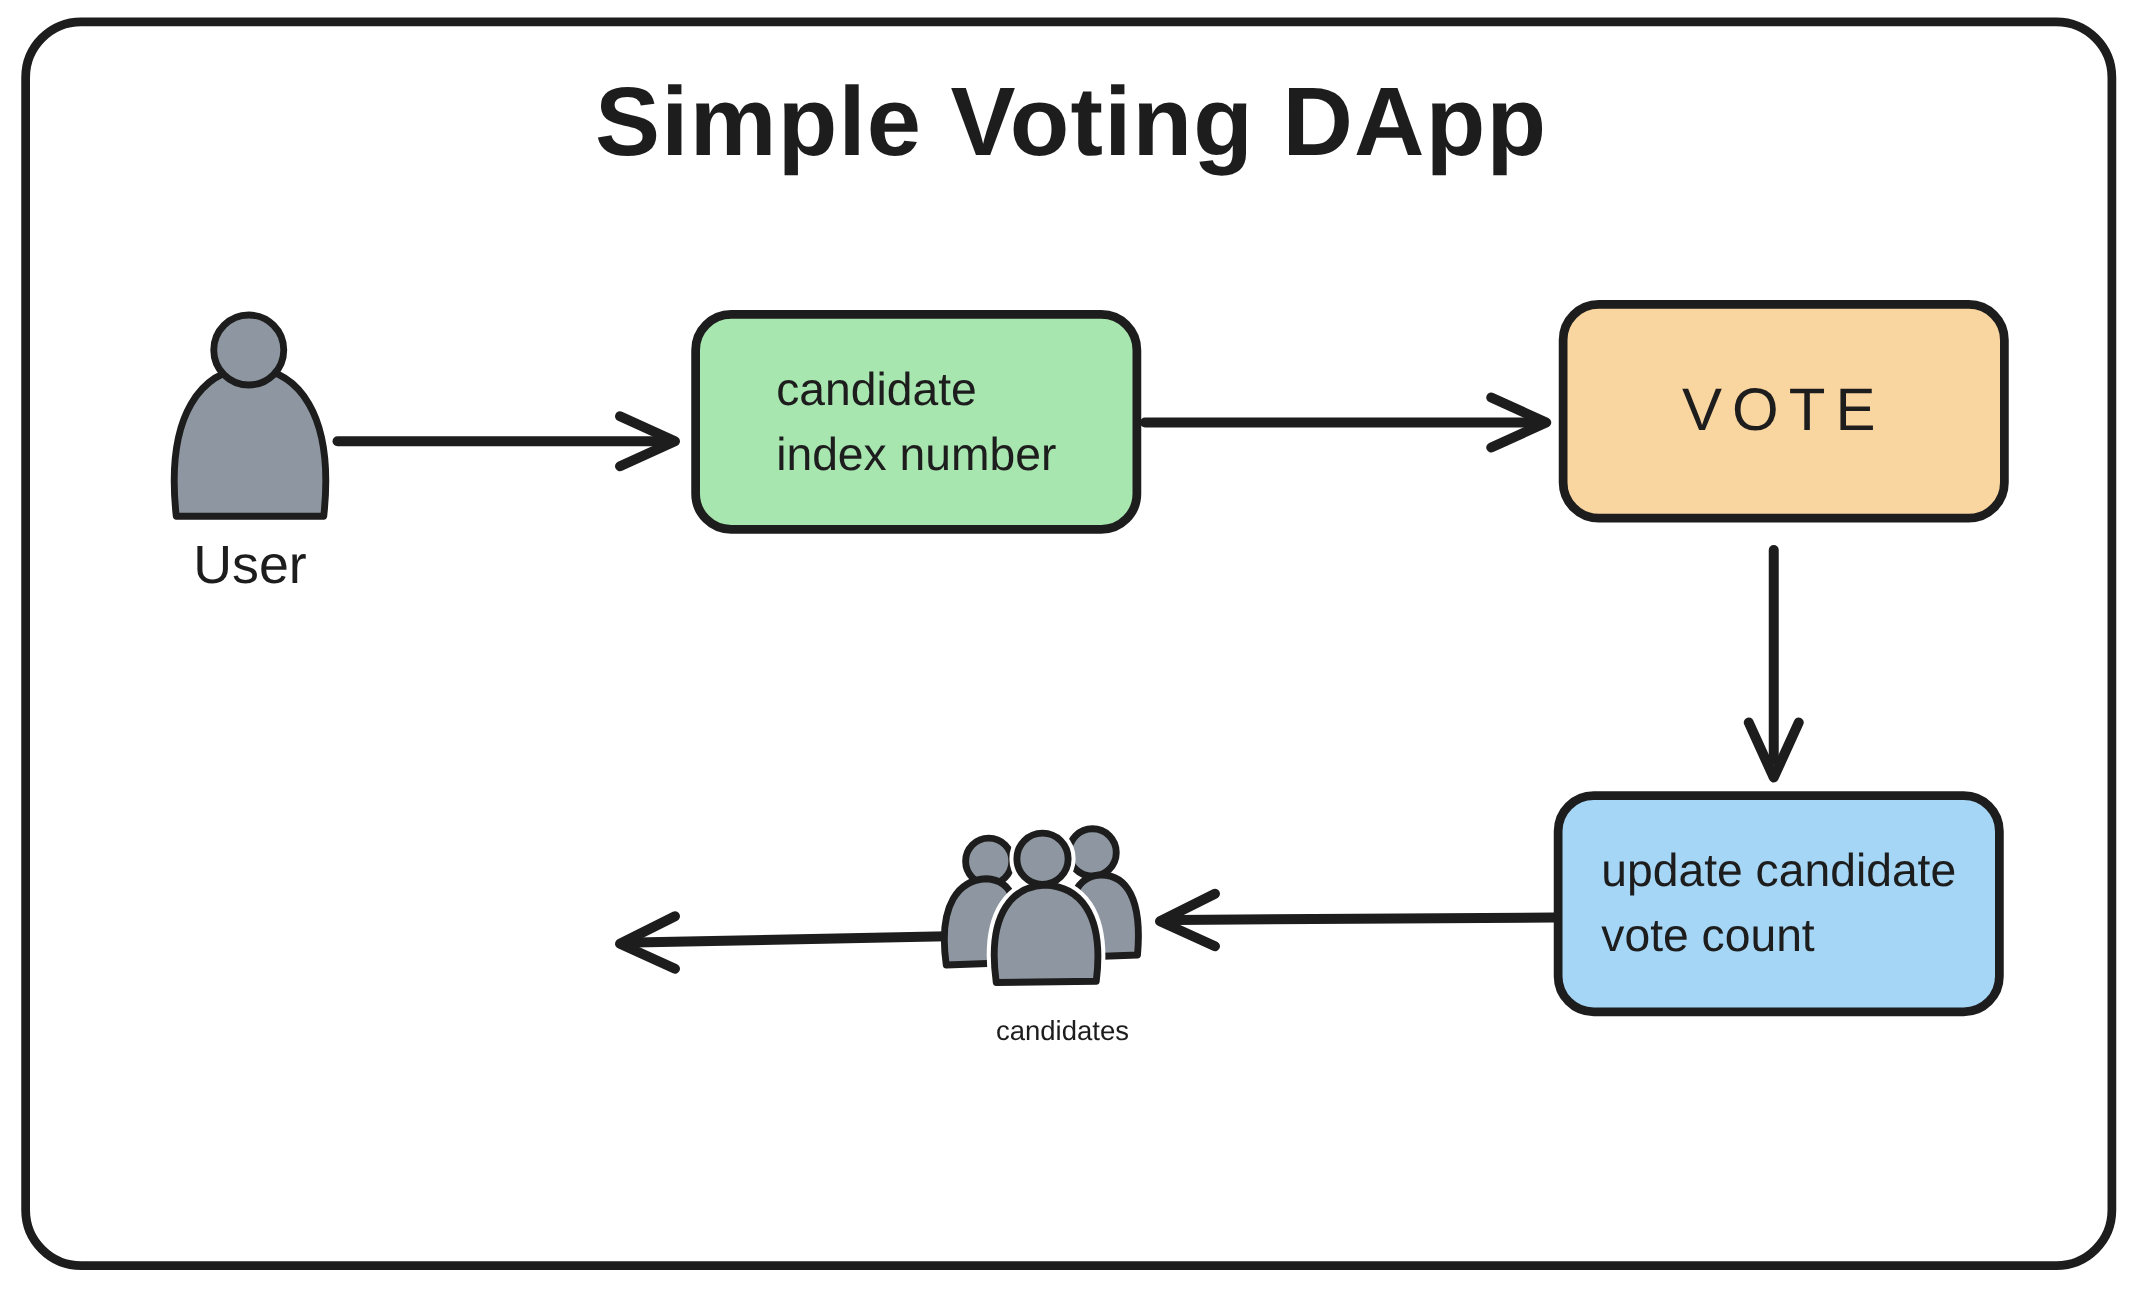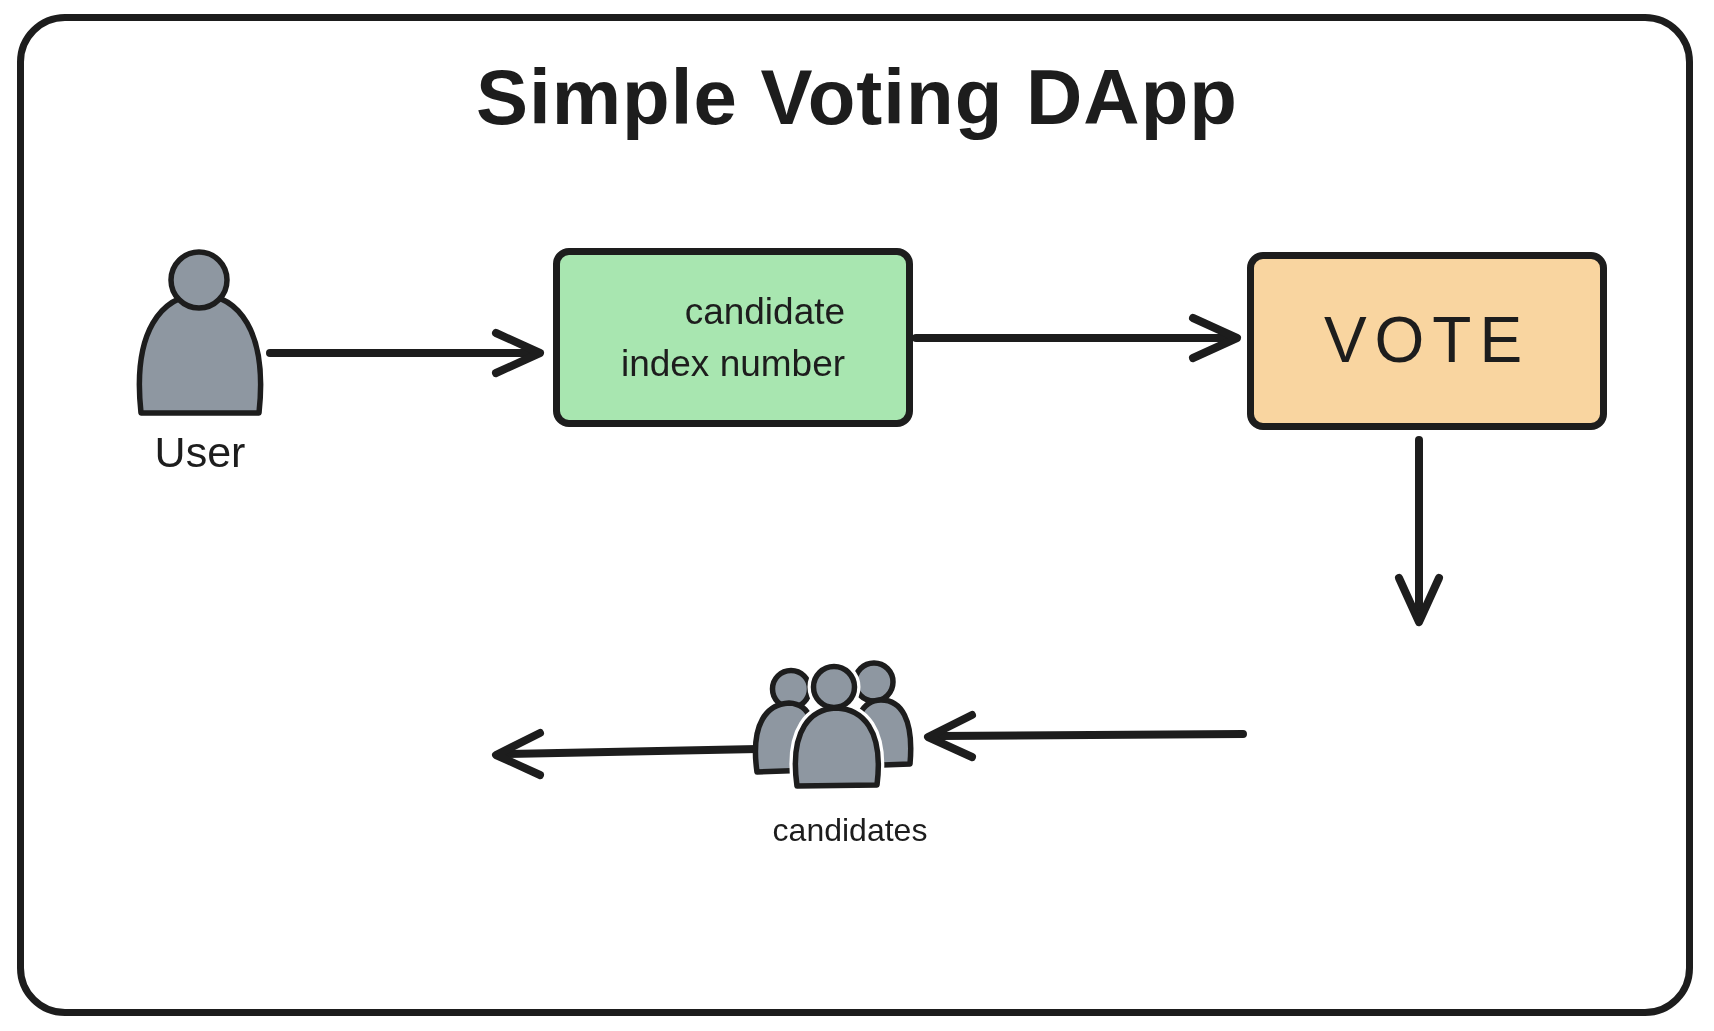--- a/index.html
+++ b/index.html
@@ -24,41 +24,41 @@
     font-size:78px;
     font-weight:600;
     letter-spacing:1px;
     color:var(--stroke,#1d1d1d);
   }
   .svg-layer{position:absolute;left:0;top:0;}
   .node{
     position:absolute;
     box-sizing:border-box;
     border:7px solid var(--stroke,#1d1d1d);
-    border-radius:16px;
+    border-radius:32px;
     display:flex;align-items:center;justify-content:center;
-    text-align:right;
+    text-align:left;
     font-size:37px;
     line-height:1.4;
     white-space:pre-line;
     font-weight:500;
   }
   .node-green{left:553px;top:248px;width:360px;height:179px;background:var(--node-green,#a8e6b0);}
-  .node-peach{left:1247px;top:252px;width:360px;height:178px;background:var(--node-peach,#f9d5a0);
-              font-size:64px;letter-spacing:8px;font-weight:500;}
+  .node-peach{left:1247px;top:240px;width:360px;height:178px;background:var(--node-peach,#f9d5a0);
+              font-size:48px;letter-spacing:8px;font-weight:500;}
   .node-blue{left:1243px;top:633px;width:360px;height:180px;background:var(--node-blue,#a5d6f5);}
   .node-lavender{left:125px;top:665px;width:360px;height:175px;background:var(--node-lavender,#eeecfa);}
   .actor-label{
     position:absolute;
     text-align:center;
     color:var(--stroke,#1d1d1d);
     font-weight:500;
   }
   .user-label{left:95px;top:428px;width:210px;font-size:43px;}
-  .candidates-label{left:730px;top:812px;width:240px;font-size:32px;}
+  .candidates-label{left:730px;top:812px;width:240px;font-size:22px;}
   .arrow-line{stroke:var(--stroke,#1d1d1d);stroke-width:8;stroke-linecap:round;fill:none;}
   .arrow-head{stroke:var(--stroke,#1d1d1d);stroke-width:8;stroke-linecap:round;stroke-linejoin:round;fill:none;}
   .person-fill{fill:var(--actor-gray,#8e97a1);}
   .person-outline{stroke:var(--stroke,#1d1d1d);stroke-width:5.5;stroke-linejoin:round;stroke-linecap:round;}
   .halo{fill:#ffffff;stroke:#ffffff;stroke-width:12;stroke-linejoin:round;}
 </style>
 </head>
 <body>
 
 <div class="canvas">
@@ -106,19 +106,21 @@
       <circle class="person-fill person-outline" cx="834" cy="687" r="20.5"></circle>
       <path class="person-fill person-outline" d="M797,786 C789,728 812,709 836,708 C862,709 884,729 877,785 L797,786 Z"></path>
     </g>
   </svg>
 
   <div class="node node-green">candidate
 index number</div>
 
   <div class="node node-peach">VOTE</div>
 
+  <div class="node node-blue">update candidate
+vote count</div>
 
 
   <div class="actor-label user-label">User</div>
 
   <div class="actor-label candidates-label">candidates</div>
 
 </div>
 
 </body></html>

